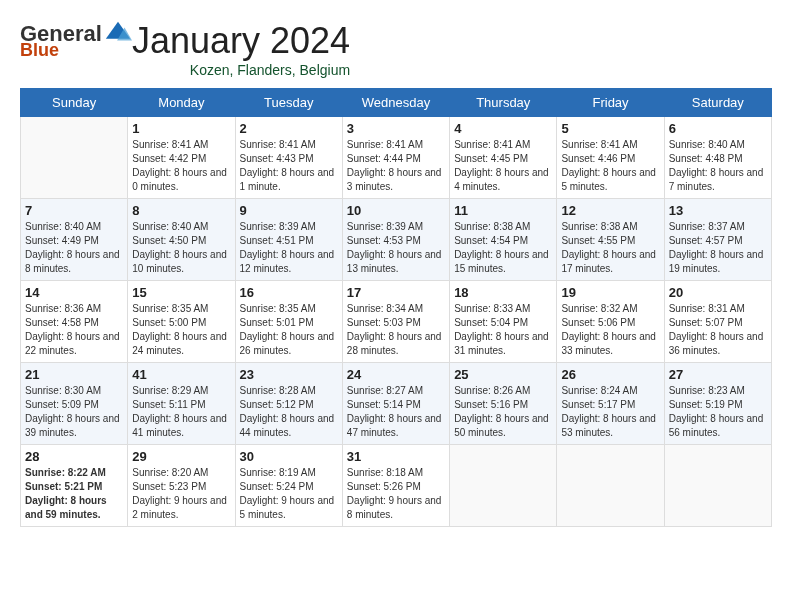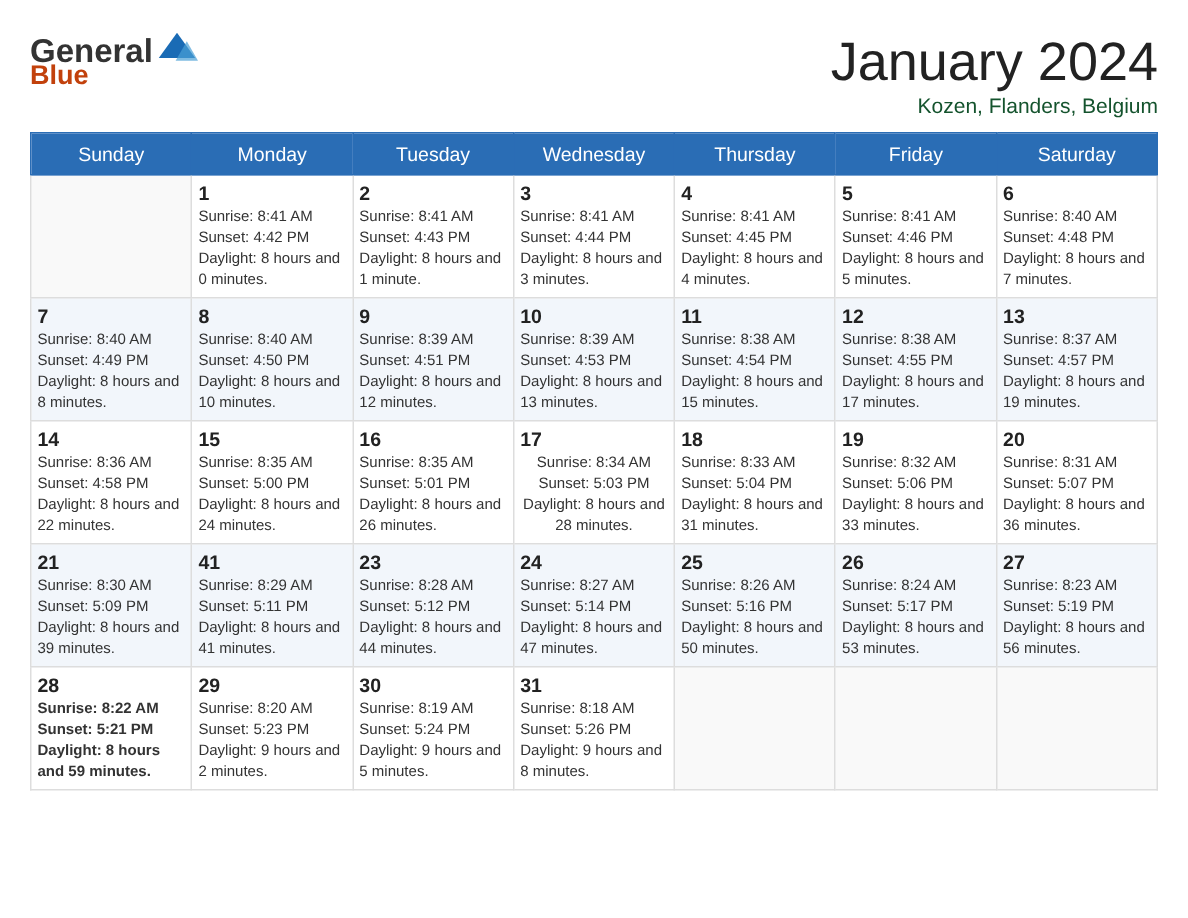--- a/index.html
+++ b/index.html
@@ -5,21 +5,20 @@
     * { box-sizing: border-box; margin: 0; padding: 0; }
     body {
       font-family: Arial, sans-serif;
       background: #fff;
       width: 792px;
       min-height: 612px;
       padding: 20px;
     }
     .header {
       display: flex;
-      justify-content: space-between;
       align-items: flex-start;
       margin-bottom: 10px;
     }
     .logo {
       display: flex;
       flex-direction: column;
       align-items: flex-start;
     }
     .logo-text {
       display: flex;
@@ -225,21 +224,21 @@
 Daylight: 8 hours and 24 minutes.</div>
         </td>
         <td>
           <div class="day-number">16</div>
           <div class="day-info" style="white-space: pre-line;">Sunrise: 8:35 AM
 Sunset: 5:01 PM
 Daylight: 8 hours and 26 minutes.</div>
         </td>
         <td>
           <div class="day-number">17</div>
-          <div class="day-info" style="white-space: pre-line; text-align: center;">Sunrise: 8:34 AM
+          <div class="day-info" style="white-space: pre-line;">Sunrise: 8:34 AM
 Sunset: 5:03 PM
 Daylight: 8 hours and 28 minutes.</div>
         </td>
         <td>
           <div class="day-number">18</div>
           <div class="day-info" style="white-space: pre-line;">Sunrise: 8:33 AM
 Sunset: 5:04 PM
 Daylight: 8 hours and 31 minutes.</div>
         </td>
         <td>

